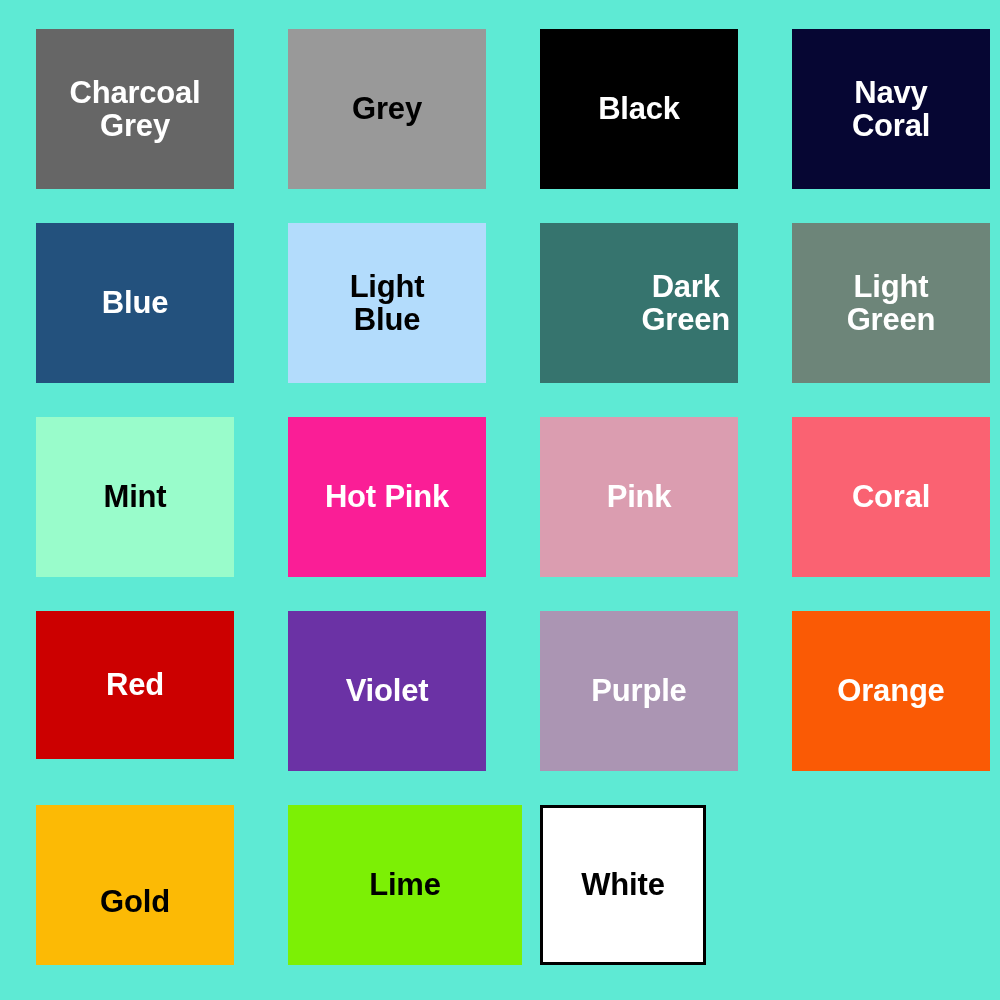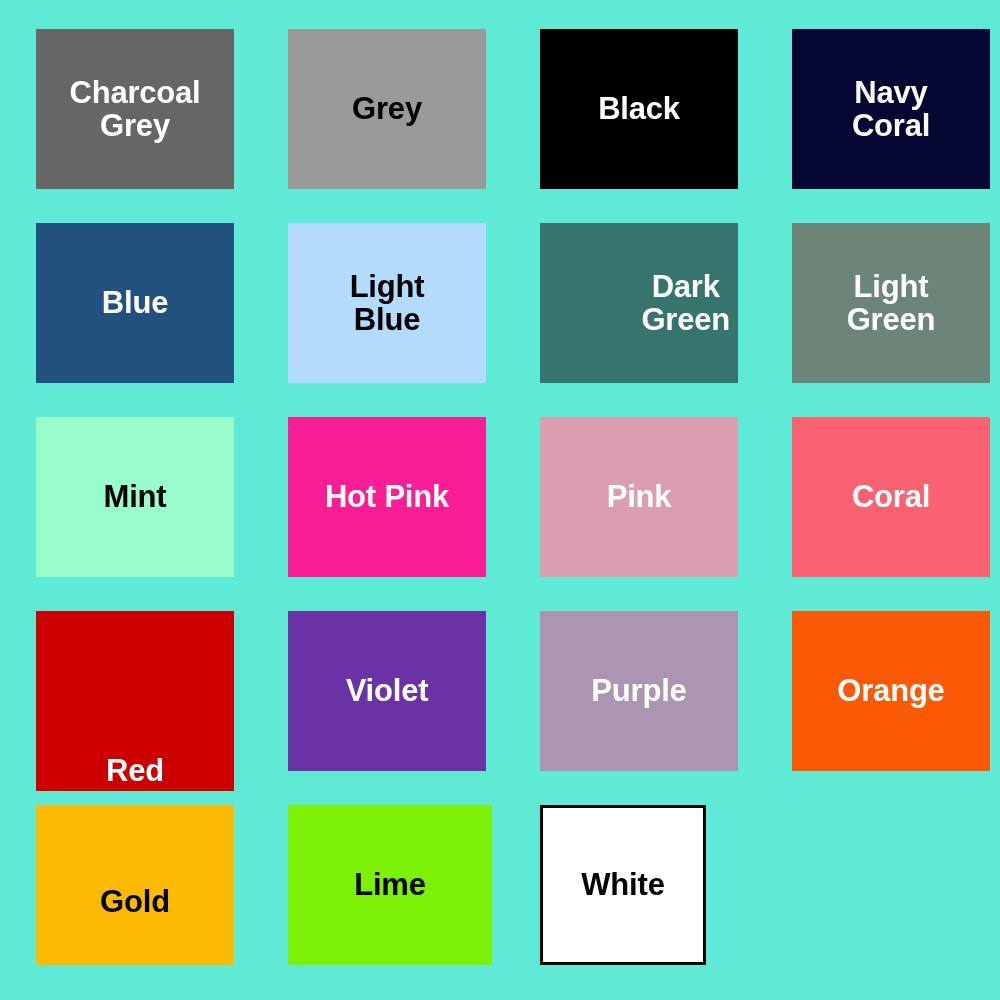--- a/index.html
+++ b/index.html
@@ -92,34 +92,34 @@
     </div>
     <div class="swatch" style="background: rgb(250, 30, 150); width: 198px; height: 160px;">
       <span class="swatch-label" style="color: rgb(255, 255, 255);">Hot Pink</span>
     </div>
     <div class="swatch" style="background: rgb(219, 157, 176); width: 198px; height: 160px;">
       <span class="swatch-label" style="color: rgb(255, 255, 255);">Pink</span>
     </div>
     <div class="swatch" style="background: rgb(250, 98, 114); width: 198px; height: 160px;">
       <span class="swatch-label" style="color: rgb(255, 255, 255);">Coral</span>
     </div>
-    <div class="swatch" style="background: rgb(204, 0, 0); width: 198px; height: 180px; align-items: flex-end;">
+    <div class="swatch" style="background: rgb(204, 0, 0); width: 198px; height: 148px;">
       <span class="swatch-label" style="color: rgb(255, 255, 255);">Red</span>
     </div>
     <div class="swatch" style="background: rgb(107, 50, 165); width: 198px; height: 160px;">
       <span class="swatch-label" style="color: rgb(255, 255, 255);">Violet</span>
     </div>
     <div class="swatch" style="background: rgb(171, 149, 179); width: 198px; height: 160px;">
       <span class="swatch-label" style="color: rgb(255, 255, 255);">Purple</span>
     </div>
     <div class="swatch" style="background: rgb(250, 90, 5); width: 198px; height: 160px; text-align: center;">
       <span class="swatch-label" style="color: rgb(255, 255, 255);">Orange</span>
     </div>
     <div class="swatch" style="background: rgb(252, 186, 5); width: 198px; height: 160px;">
       <span class="swatch-label" style="color: rgb(0, 0, 0); margin-top: 34px;">Gold</span>
     </div>
-    <div class="swatch" style="background: rgb(124, 240, 5); width: 204px; height: 160px;">
+    <div class="swatch" style="background: rgb(124, 240, 5); width: 234px; height: 160px;">
       <span class="swatch-label" style="color: rgb(0, 0, 0);">Lime</span>
     </div>
     <div class="swatch bordered" style="background: rgb(255, 255, 255); width: 166px; height: 160px; border-color: rgb(0, 0, 0);">
       <span class="swatch-label" style="color: rgb(0, 0, 0);">White</span>
     </div>
   </div>
 
 </body></html>

